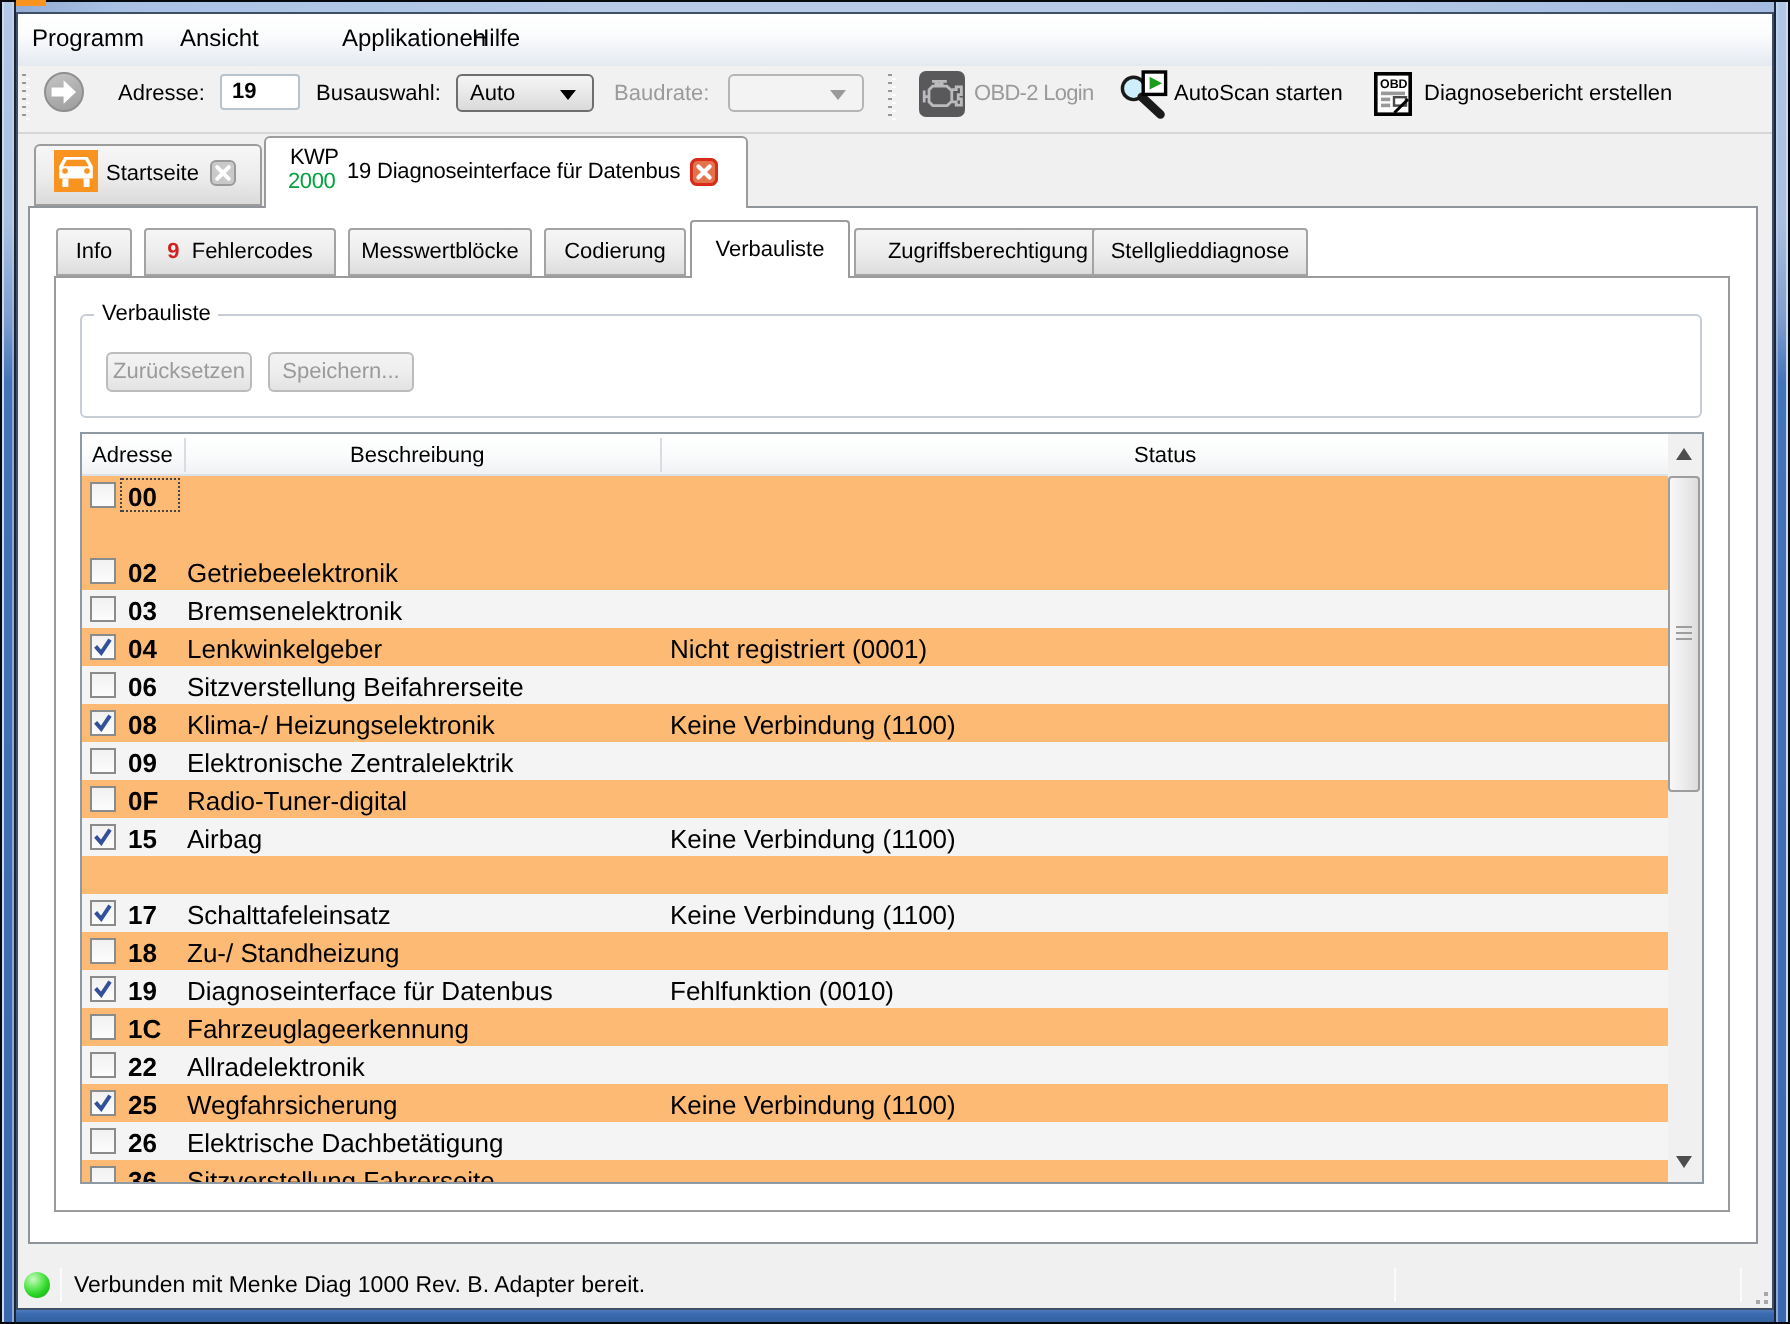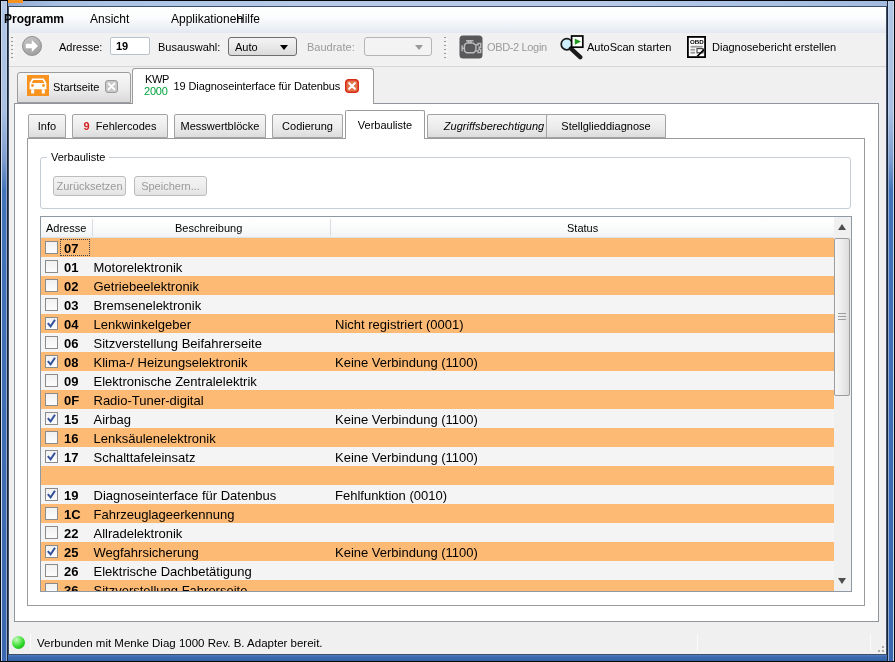--- a/index.html
+++ b/index.html
@@ -105,21 +105,21 @@
     <div class="l4"></div>
   </div>
 <div class="abs blackline" style="left:0;top:0;width:895px;height:1px;"></div>
 <div class="abs blackline" style="left:0;top:0;width:1px;height:662px;"></div>
 <div class="abs blackline" style="left:894px;top:0;width:1px;height:662px;"></div>
 <div class="abs blackline" style="left:0;top:661px;width:895px;height:1px;"></div>
 <div id="titlefrag" class="abs"></div>
 <div id="client" class="abs"></div>
 
 <div id="menubar" class="abs"></div>
-<span class="abs menuitem" style="left:4px;font-weight:bold;">Programm</span>
+<span class="abs menuitem" style="left:16px;">Programm</span>
 <span class="abs menuitem" style="left:90px;">Ansicht</span>
 <span class="abs menuitem" style="left:147px;margin-left:24px;">Applikationen</span>
 <span class="abs menuitem" style="left:236px;">Hilfe</span>
 
 <div id="toolbar" class="abs"></div>
 <div class="abs grip" style="left:11px; top:37px; height:23px;"></div>
 <div id="gobtn" class="abs">
   <svg width="18" height="18" viewBox="0 0 18 18" style="position:absolute;left:0;top:0;">
       <path d="M2.8 6.7 h6 v-3.6 l6.2 5.9 -6.2 5.9 v-3.6 h-6 z" fill="#fff"></path>
     </svg>
@@ -188,52 +188,45 @@
 <span class="abs" style="left:173.5px; top:80px; font-size:11px; letter-spacing:-0.1px;">19 Diagnoseinterface für Datenbus</span>
 <svg class="abs" style="left:345px; top:79px;" width="14" height="14" viewBox="0 0 14 14">
   <rect x="0.7" y="0.7" width="12.6" height="12.6" rx="3" fill="#e2734a" stroke="#d92b1a" stroke-width="1.5"></rect>
   <path d="M4.2 4.2 l5.6 5.6 m0 -5.6 l-5.6 5.6" stroke="#fff" stroke-width="2.1" stroke-linecap="round"></path>
 </svg>
 
 <div class="abs stab" style="left:28px; width:38px;"><span>Info</span></div>
 <div class="abs stab" style="left:72px; width:96px;"><span><b style="color:#d42020;">9</b>&nbsp; Fehlercodes</span></div>
 <div class="abs stab" style="left:174px; width:92px;"><span>Messwertblöcke</span></div>
 <div class="abs stab" style="left:272px; width:71px;"><span>Codierung</span></div>
-<div class="abs stab" style="left:427px; width:134px;font-style:italic;"><span>Zugriffsberechtigung</span></div>
-<div class="abs stab" style="left:546px; width:120px;"><span>Stellglieddiagnose</span></div>
+<div class="abs stab" style="left:427px; width:134px;"><span>Zugriffsberechtigung</span></div>
+<div class="abs stab" style="left:546px; width:108px;"><span>Stellglieddiagnose</span></div>
 <div id="page" class="abs"></div>
 <div id="stab-verb" class="abs"><span>Verbauliste</span></div>
 
 <div id="gbox" class="abs"></div>
 <span id="gboxlabel" class="abs">Verbauliste</span>
 <div class="abs btn" style="left:53px; width:73px;">Zurücksetzen</div>
 <div class="abs btn" style="left:134px; width:73px;">Speichern...</div>
 
 <div id="tbl" class="abs">
   <div id="thead">
     <span style="position:absolute; left:5px; top:5px;">Adresse</span>
     <span style="position:absolute; left:134px; top:5px;">Beschreibung</span>
     <span style="position:absolute; left:526px; top:5px;">Status</span>
     <div class="hsep" style="left:51px;"></div>
     <div class="hsep" style="left:289px;"></div>
   </div>
   <div id="rows" class="abs" style="left:0; top:21px; width:793px; height:353px; overflow:hidden;">
       <div class="row " style="top:0px;">
     <div class="cb"></div>
-    <span class="adr">07</span>
+    <span class="adr">00</span>
     <span class="des"></span>
     <span class="sta"></span>
     <div style="position:absolute;left:18.5px;top:0.5px;width:30px;height:17px;border:1px dotted #444;"></div>
-  </div>
-      <div class="row alt" style="top:19px;">
-    <div class="cb"></div>
-    <span class="adr">01</span>
-    <span class="des">Motorelektronik</span>
-    <span class="sta"></span>
-
   </div>
       <div class="row " style="top:38px;">
     <div class="cb"></div>
     <span class="adr">02</span>
     <span class="des">Getriebeelektronik</span>
     <span class="sta"></span>
 
   </div>
       <div class="row alt" style="top:57px;">
     <div class="cb"></div>
@@ -289,36 +282,36 @@
     <div class="cb">
           <svg width="13" height="13" viewBox="0 0 13 13" style="position:absolute;left:-1px;top:-1px;">
             <path d="M2.8 6.2 l2.8 3.2 4.4 -6.6" stroke="#33519b" stroke-width="2" fill="none"></path>
           </svg>
         </div>
     <span class="adr">15</span>
     <span class="des">Airbag</span>
     <span class="sta">Keine Verbindung (1100)</span>
 
   </div>
-      <div class="row " style="top:190px;">
-    <div class="cb"></div>
-    <span class="adr">16</span>
-    <span class="des">Lenksäulenelektronik</span>
-    <span class="sta"></span>
-
-  </div>
       <div class="row alt" style="top:209px;">
     <div class="cb">
           <svg width="13" height="13" viewBox="0 0 13 13" style="position:absolute;left:-1px;top:-1px;">
             <path d="M2.8 6.2 l2.8 3.2 4.4 -6.6" stroke="#33519b" stroke-width="2" fill="none"></path>
           </svg>
         </div>
     <span class="adr">17</span>
     <span class="des">Schalttafeleinsatz</span>
     <span class="sta">Keine Verbindung (1100)</span>
+
+  </div>
+      <div class="row " style="top:228px;">
+    <div class="cb"></div>
+    <span class="adr">18</span>
+    <span class="des">Zu-/ Standheizung</span>
+    <span class="sta"></span>
 
   </div>
       <div class="row alt" style="top:247px;">
     <div class="cb">
           <svg width="13" height="13" viewBox="0 0 13 13" style="position:absolute;left:-1px;top:-1px;">
             <path d="M2.8 6.2 l2.8 3.2 4.4 -6.6" stroke="#33519b" stroke-width="2" fill="none"></path>
           </svg>
         </div>
     <span class="adr">19</span>
     <span class="des">Diagnoseinterface für Datenbus</span>

